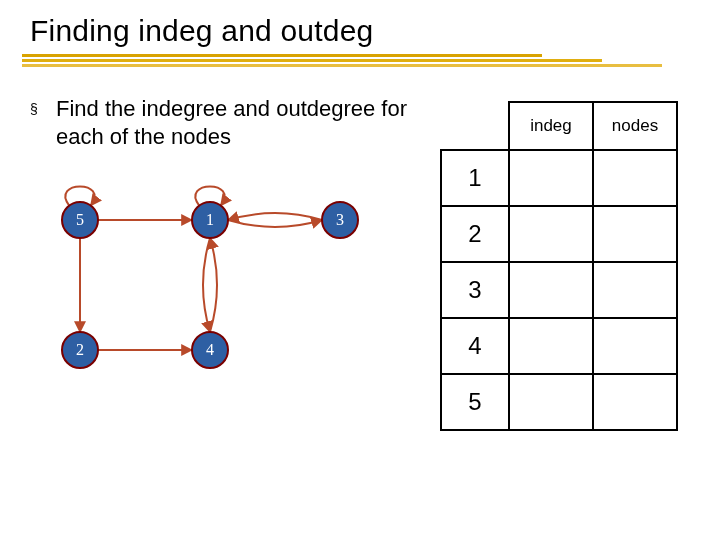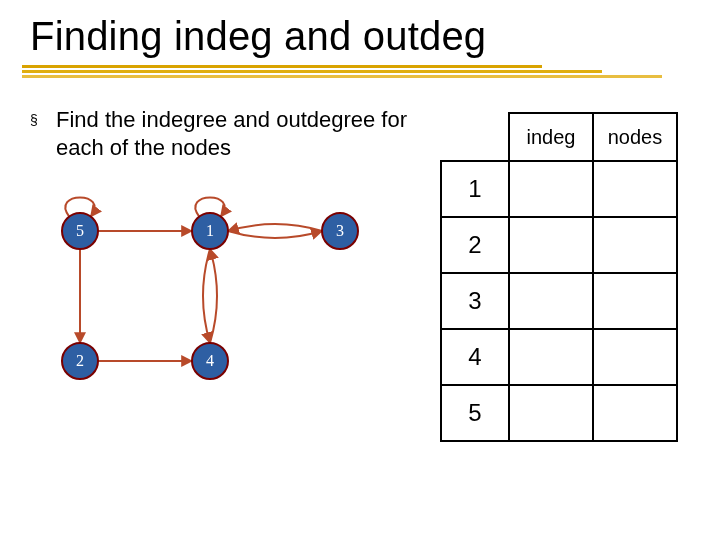--- a/index.html
+++ b/index.html
@@ -12,21 +12,21 @@
     color: #000;
   }
   .slide {
     position: relative;
     width: 720px;
     height: 540px;
     box-sizing: border-box;
     padding: 10px 30px 10px 30px;
   }
   .title {
-    font-size: 40px;
+    font-size: 30px;
     font-weight: normal;
     margin: 4px 0 6px 0;
     letter-spacing: 0.2px;
   }
   .rule-stack {
     margin-left: -8px;
   }
   .rule {
     height: 3px;
     margin-bottom: 2px;
@@ -71,21 +71,21 @@
     border-collapse: collapse;
     margin-top: 6px;
     margin-left: 20px;
   }
   table.deg th, table.deg td {
     border: 2px solid #000;
     text-align: center;
   }
   table.deg th {
     font-weight: normal;
-    font-size: 20px;
+    font-size: 17px;
     height: 44px;
     width: 80px;
   }
   table.deg th.corner {
     border-top: none;
     border-left: none;
     width: 64px;
   }
   table.deg td.rowhdr {
     font-size: 24px;

